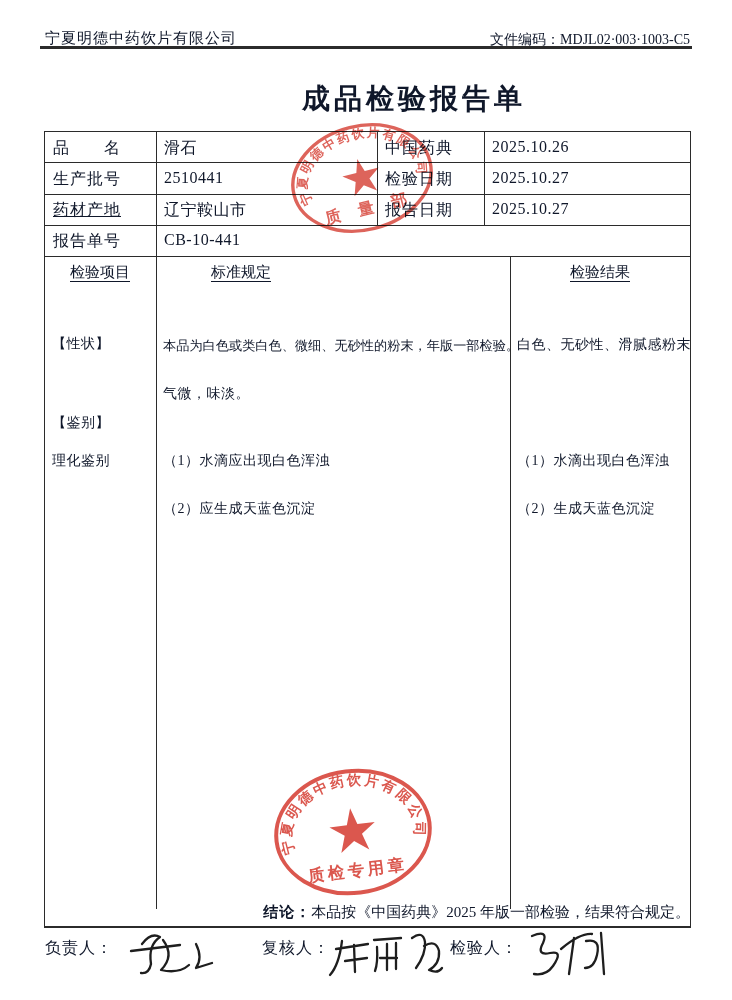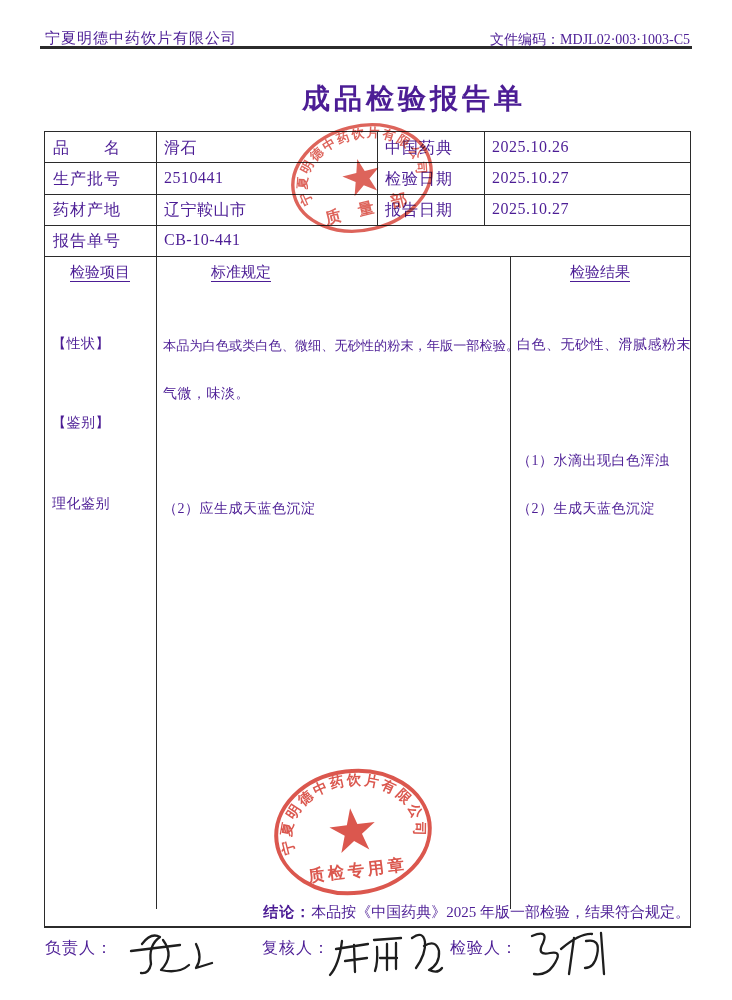--- a/index.html
+++ b/index.html
@@ -1,19 +1,19 @@
 <!DOCTYPE html>
 <html><head>
 <meta charset="utf-8">
 <style>
   html,body { margin:0; padding:0; background:#e8e8e8; }
   .page {
     position:relative; width:732px; height:1000px; margin:0 auto;
     background:#ffffff; overflow:hidden;
-    font-family:"Liberation Serif","DejaVu Serif",serif; color:#4c1d95;
+    font-family:"Liberation Serif","DejaVu Serif",serif; color:#0f172a;
   }
   .t  { position:absolute; white-space:nowrap; }
   .hl { position:absolute; background:#2b2b2b; height:1px; }
   .vl { position:absolute; background:#2b2b2b; width:1px; }
   .u  { text-decoration:underline; text-underline-offset:4px; }
   .lbl16 { font-size:16px; letter-spacing:1px; }
   .val16 { font-size:16px; letter-spacing:0.5px; }
   .body14 { font-size:14px; letter-spacing:0.5px; }
   .std1 { font-size:13.2px; letter-spacing:0; }
   .title {
@@ -54,39 +54,40 @@
   <div class="t lbl16" style="left:53px;  top:138px;text-align:right;">品　　名</div>
   <div class="t val16" style="left:164px; top:138px;">滑石</div>
   <div class="t lbl16" style="left:385px; top:138px;">中国药典</div>
   <div class="t val16" style="left:492px; top:138px;">2025.10.26</div>
 
   <div class="t lbl16" style="left:53px;  top:169px;">生产批号</div>
   <div class="t val16" style="left:164px; top:169px;">2510441</div>
   <div class="t lbl16" style="left:385px; top:169px;">检验日期</div>
   <div class="t val16" style="left:492px; top:169px;">2025.10.27</div>
 
-  <div class="t lbl16" style="left:53px;  top:200px;">药材产地</div>
+  <div class="t lbl16" style="left:53px;  top:200px;text-decoration:underline;">药材产地</div>
   <div class="t val16" style="left:164px; top:200px;">辽宁鞍山市</div>
   <div class="t lbl16" style="left:385px; top:200px;">报告日期</div>
   <div class="t val16" style="left:492px; top:200px;">2025.10.27</div>
 
   <div class="t lbl16" style="left:53px;  top:231px;">报告单号</div>
   <div class="t val16" style="left:164px; top:231px;">CB-10-441</div>
 
   <div class="t u" style="left:44px; top:263px; width:112px; text-align:center; font-size:15px;">检验项目</div>
   <div class="t u" style="left:211px; top:263px; font-size:15px;">标准规定</div>
   <div class="t u" style="left:510px; top:263px; width:180px; text-align:center; font-size:15px;">检验结果</div>
 
   <div class="t body14" style="left:52px; top:335px;">【性状】</div>
   <div class="t std1" style="left:163px; top:337px;">本品为白色或类白色、微细、无砂性的粉末，年版一部检验。</div>
   <div class="t body14" style="left:163px; top:385px;">气微，味淡。</div>
   <div class="t body14" style="left:517px; top:336px;">白色、无砂性、滑腻感粉末</div>
 
   <div class="t body14" style="left:52px; top:414px;">【鉴别】</div>
-  <div class="t body14" style="left:52px; top:452px;margin-top:43px;">理化鉴别</div>
+  <div class="t body14" style="left:52px; top:452px;">理化鉴别</div>
+  <div class="t body14" style="left:163px; top:452px;">（1）水滴应出现白色浑浊</div>
   <div class="t body14" style="left:163px; top:500px;">（2）应生成天蓝色沉淀</div>
   <div class="t body14" style="left:517px; top:452px;">（1）水滴出现白色浑浊</div>
   <div class="t body14" style="left:517px; top:500px;">（2）生成天蓝色沉淀</div>
 
   <div class="conc">
     <b>结论：</b><span>本品按《中国药典》2025 年版一部检验，结果符合规定。</span>
   </div>
 
   <div class="t lbl16" style="left:45px;  top:938px;">负责人：</div>
   <div class="t lbl16" style="left:262px; top:938px;">复核人：</div>

